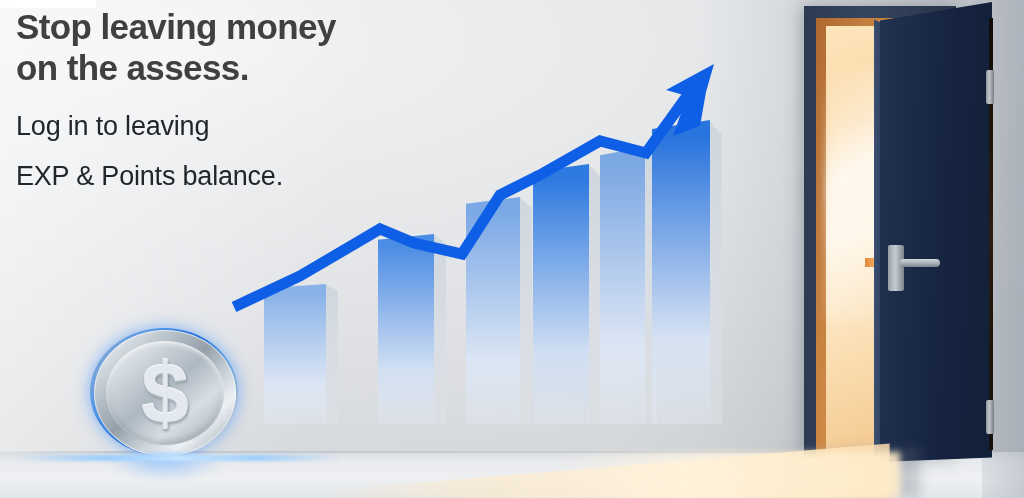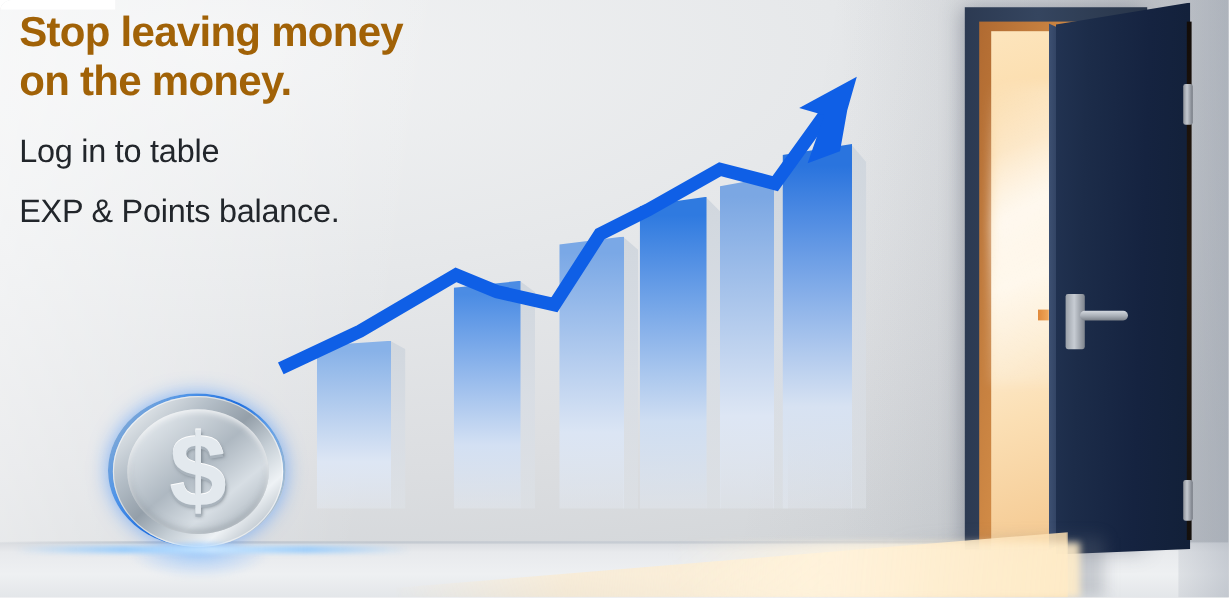--- a/index.html
+++ b/index.html
@@ -171,21 +171,21 @@
   }
   .door-shadow{
     position:absolute;left:740px;top:448px;width:180px;height:50px;
     background:linear-gradient(90deg, rgba(120,126,138,.0) 0%, rgba(110,118,132,.22) 60%, rgba(100,108,122,.3) 100%);
     filter:blur(6px);
   }
 
   
   .copy{position:absolute;left:16px;top:0;width:430px;}
   .headline{
-    font-size:35px;line-height:1.18;font-weight:bold;color:#a16207;
+    font-size:35px;line-height:1.18;font-weight:bold;color:#404040;
     letter-spacing:-.6px;margin:6px 0 0 0;
   }
   .headline .l2{display:block;}
   .subcopy{
     margin-top:20px;font-size:27px;line-height:1.32;color:#22262b;
     font-weight:400;letter-spacing:-.2px;
   }
   .subcopy .l2{display:block;margin-top:15px;}
   .corner-nick{
     position:absolute;left:0;top:0;width:96px;height:8px;
@@ -267,22 +267,22 @@
     <div class="hinge h2"></div>
   </div>
 
   <div class="door-shadow"></div>
   <div class="spill"></div>
   <div class="spill2"></div>
 
   <div class="copy">
     <h1 class="headline">
       <span>Stop leaving money</span>
-      <span class="l2">on the money.</span>
+      <span class="l2">on the assess.</span>
     </h1>
     <p class="subcopy">
-      <span>Log in to table</span>
+      <span>Log in to leaving</span>
       <span class="l2">EXP &amp; Points balance.</span>
     </p>
   </div>
 
   <div class="corner-nick"></div>
 </div>
 
 </body></html>

